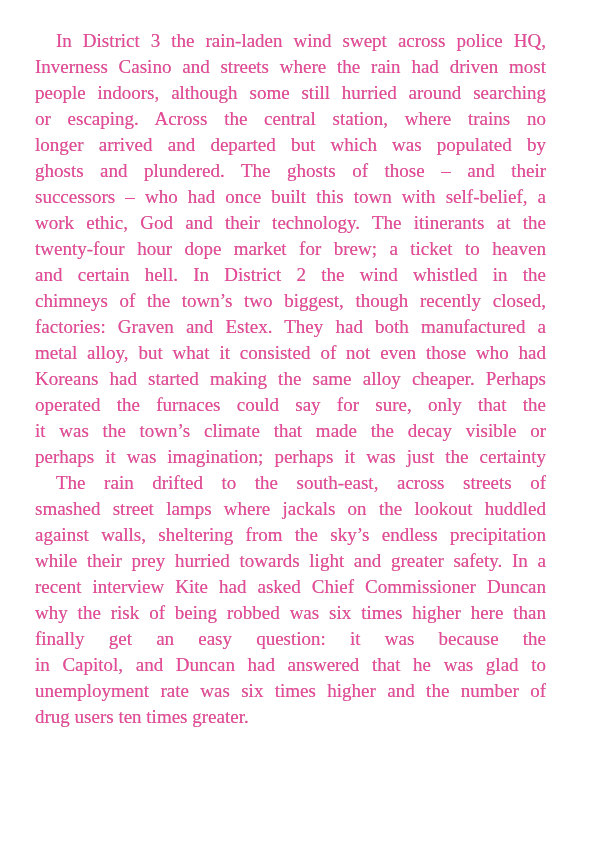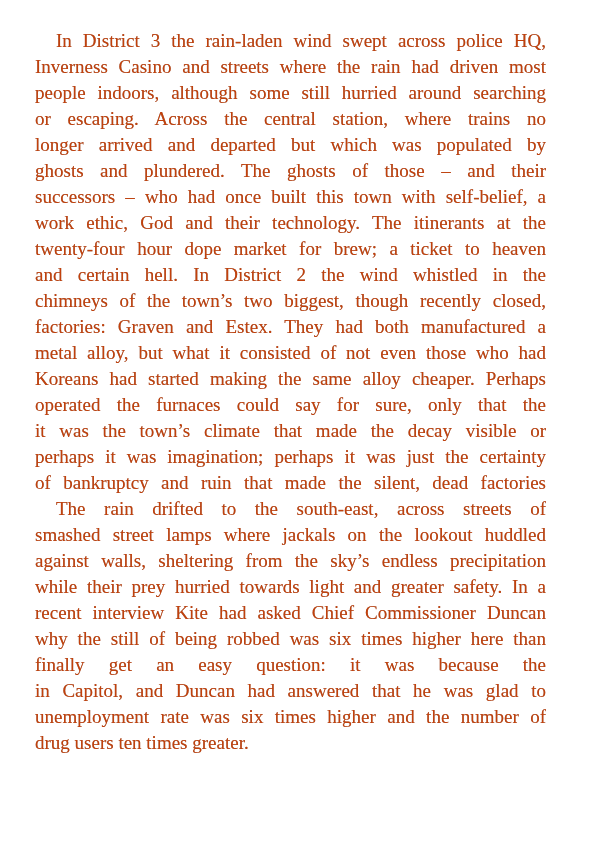--- a/index.html
+++ b/index.html
@@ -21,21 +21,21 @@
     background: #ffffff;
   }
   .textblock {
     position: absolute;
     left: 35px;
     top: 28px;
     width: 511px;
     font-family: "Liberation Serif", "DejaVu Serif", serif;
     font-size: 19px;
     line-height: 26px;
-    color: #c2410c;
+    color: #ec4899;
     
     text-shadow: 0 0 0.6px rgba(46,46,46,0.45);
   }
   .paragraph {
     margin: 0;
     padding: 0;
   }
   .line {
     height: 26px;
     overflow: hidden;
@@ -68,30 +68,29 @@
       <div class="line">work ethic, God and their technology. The itinerants at the</div>
       <div class="line">twenty-four hour dope market for brew; a ticket to heaven</div>
       <div class="line">and certain hell. In District 2 the wind whistled in the</div>
       <div class="line">chimneys of the town’s two biggest, though recently closed,</div>
       <div class="line">factories: Graven and Estex. They had both manufactured a</div>
       <div class="line">metal alloy, but what it consisted of not even those who had</div>
       <div class="line">Koreans had started making the same alloy cheaper. Perhaps</div>
       <div class="line">operated the furnaces could say for sure, only that the</div>
       <div class="line">it was the town’s climate that made the decay visible or</div>
       <div class="line">perhaps it was imagination; perhaps it was just the certainty</div>
-      <div class="line">of bankruptcy and ruin that made the silent, dead factories</div>
     </div>
 
     <div class="paragraph">
       <div class="line first">The rain drifted to the south-east, across streets of</div>
       <div class="line">smashed street lamps where jackals on the lookout huddled</div>
       <div class="line">against walls, sheltering from the sky’s endless precipitation</div>
       <div class="line">while their prey hurried towards light and greater safety. In a</div>
       <div class="line">recent interview Kite had asked Chief Commissioner Duncan</div>
-      <div class="line">why the still of being robbed was six times higher here than</div>
+      <div class="line">why the risk of being robbed was six times higher here than</div>
       <div class="line">finally get an easy question: it was because the</div>
       <div class="line">in Capitol, and Duncan had answered that he was glad to</div>
       <div class="line">unemployment rate was six times higher and the number of</div>
       <div class="line last">drug users ten times greater.</div>
     </div>
 
   </div>
 </div>
 
 </body></html>

